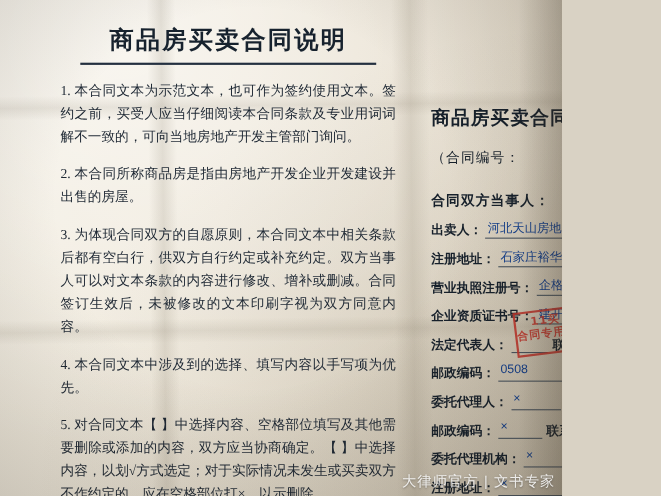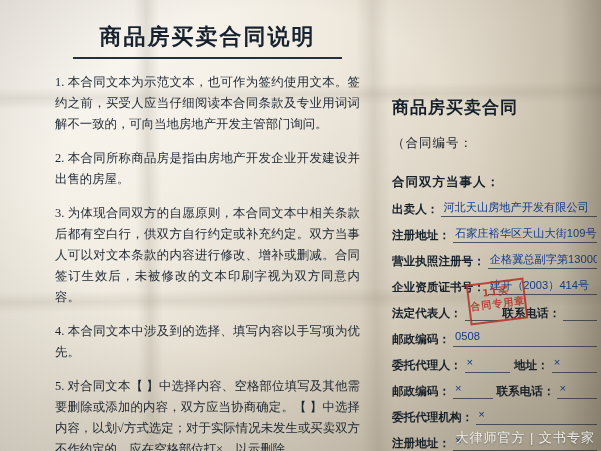--- a/index.html
+++ b/index.html
@@ -2,21 +2,21 @@
 <html><head>
 <meta charset="utf-8">
 <style>
   html,body{margin:0;padding:0;}
   body{
     width:601px;height:451px;overflow:hidden;
     background:#d9d2c4;
     font-family:"Liberation Serif", serif;
   }
   #page{
-    position:relative;width:601px;height:451px;overflow:hidden;
+    position:relative;width:511px;height:451px;overflow:hidden;
     background:linear-gradient(125deg,#efe9dc 0%,#e8e0d0 25%,#ded5c4 55%,#cfc5b2 80%,#bdb3a0 100%);
   }
   
   #paper{
     position:absolute;left:-14px;top:-12px;width:640px;height:486px;
     transform:rotate(-0.7deg);
     background:
       radial-gradient(ellipse at 20% 10%, rgba(255,255,255,0.55), rgba(255,255,255,0) 60%),
       radial-gradient(ellipse at 85% 95%, rgba(90,80,60,0.20), rgba(0,0,0,0) 65%),
       linear-gradient(100deg,#f3eee2 0%,#eee7d9 35%,#e3dac9 70%,#d2c8b5 100%);

